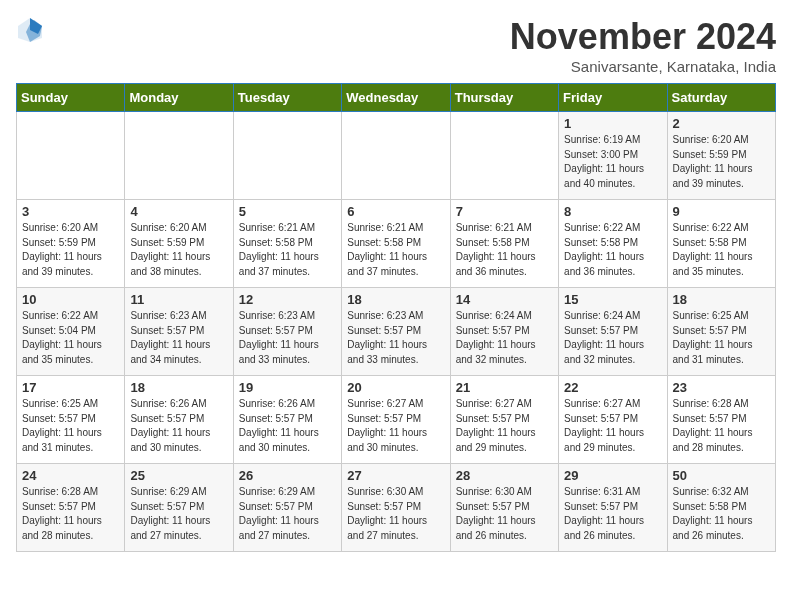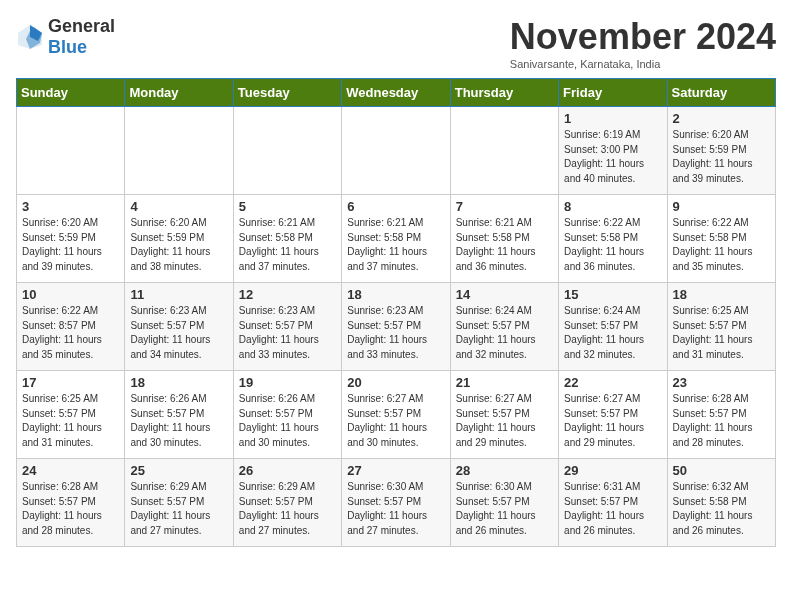--- a/index.html
+++ b/index.html
@@ -29,28 +29,29 @@
     .logo-text-blue {
       font-size: 18px;
       font-weight: bold;
       color: #2a7bbf;
     }
     .logo-icon {
       width: 28px;
       height: 28px;
     }
     .title-area {
+      text-align: right;
     }
     .month-title {
       font-size: 36px;
       font-weight: bold;
       color: #333;
     }
     .location-title {
-      font-size: 11px;
+      font-size: 15px;
       color: #555;
     }
     table {
       width: 100%;
       border-collapse: collapse;
       table-layout: fixed;
     }
     thead tr th {
       background-color: #4d7c0f;
       color: #fff;
@@ -95,26 +96,20 @@
 </head>
 <body>
 
 <div class="header-area">
   <div class="logo">
     <svg class="logo-icon" viewBox="0 0 28 28" xmlns="http://www.w3.org/2000/svg">
       <polygon points="14,2 26,10 26,22 14,26 2,22 2,10" fill="#2a7bbf" opacity="0.15"></polygon>
       <polygon points="18,4 26,10 24,20 14,26 10,16 14,8" fill="#2a7bbf" opacity="0.5"></polygon>
       <polygon points="14,2 26,10 22,18 14,14" fill="#2a7bbf"></polygon>
     </svg>
-    <div>
-      <div>
-        <span class="logo-text-general">General</span><br>
-        <span class="logo-text-blue">Blue</span>
-      </div>
-    </div>
   </div>
   <div class="title-area">
     <div class="month-title">November 2024</div>
     <div class="location-title">Sanivarsante, Karnataka, India</div>
   </div>
 </div>
 
 <table>
   <thead>
     <tr id="header-row">
@@ -197,21 +192,21 @@
           <div class="day-info">Sunrise: 6:22 AM
 Sunset: 5:58 PM
 Daylight: 11 hours
 and 35 minutes.</div>
         </td>
       </tr>
       <tr>
         <td>
           <span class="day-number">10</span>
           <div class="day-info">Sunrise: 6:22 AM
-Sunset: 8:57 PM
+Sunset: 5:04 PM
 Daylight: 11 hours
 and 35 minutes.</div>
         </td>
         <td>
           <span class="day-number">11</span>
           <div class="day-info">Sunrise: 6:23 AM
 Sunset: 5:57 PM
 Daylight: 11 hours
 and 34 minutes.</div>
         </td>

